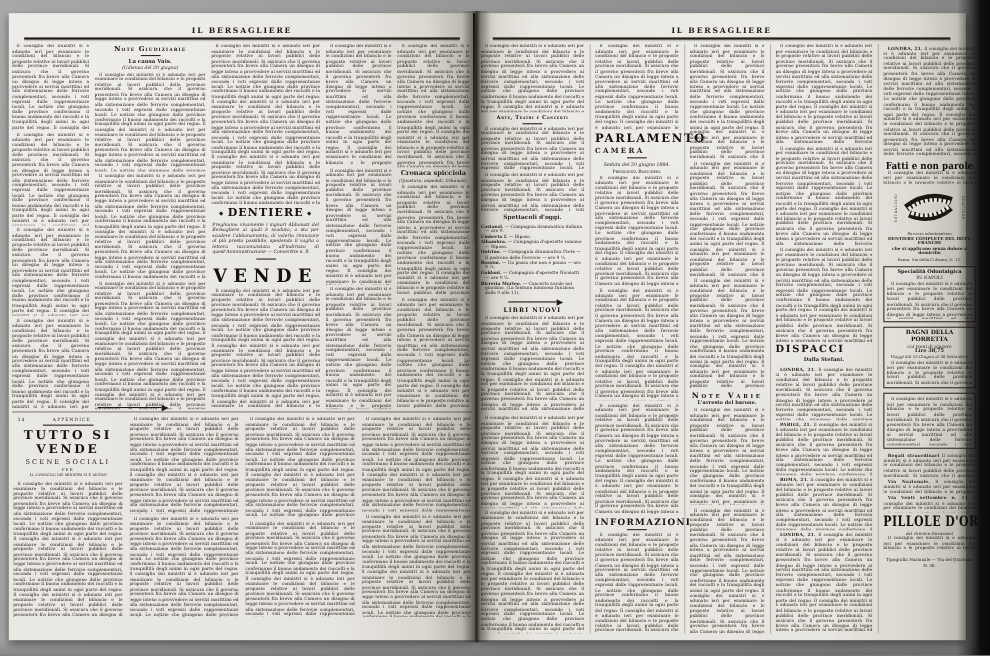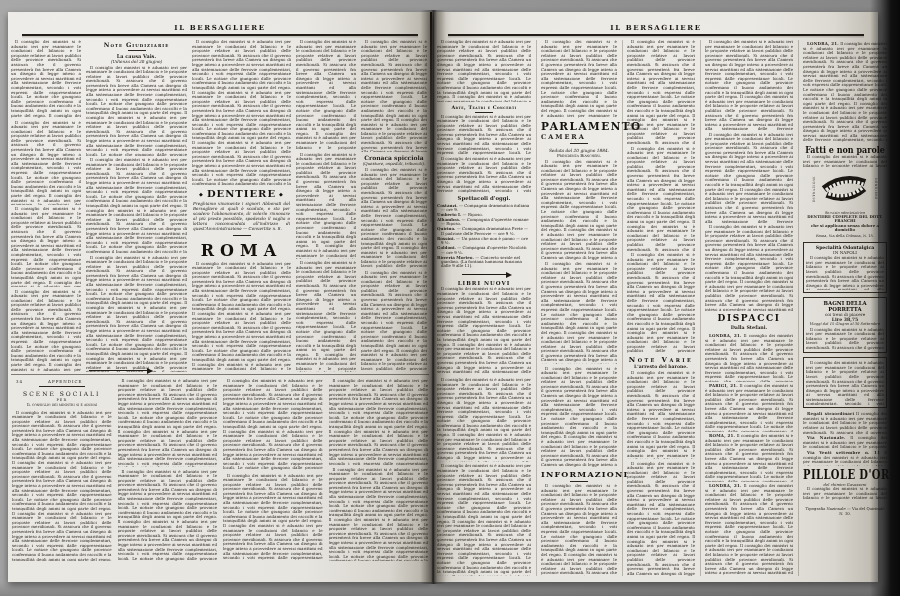--- a/index.html
+++ b/index.html
@@ -56,21 +56,21 @@
   .t-arte{font-size:4.8px;letter-spacing:.5px;margin-top:2px;}
   .t-spett{text-align:center;font-weight:bold;font-size:5.4px;margin:2px 0 1px;}
   .t-libri{font-size:5.5px;letter-spacing:1px;margin:1px 0;}
   .t-parl{text-align:center;font-weight:bold;font-size:10.5px;letter-spacing:1.5px;color:#15110c;margin-top:2px;}
   .t-camera{text-align:left;font-weight:bold;font-size:6.5px;letter-spacing:2px;margin-top:1px;}
   .t-sitting{text-align:center;font-style:italic;font-size:4.3px;margin-top:2px;}
   .t-presid{text-align:center;font-variant:small-caps;font-size:4.2px;margin-bottom:2px;}
   .t-info{text-align:center;font-weight:bold;font-size:8px;letter-spacing:1.2px;margin:2px 0 1px;color:#15110c;}
   .t-notevarie{font-size:7px;letter-spacing:2.4px;margin-top:2px;}
   .t-arresto{text-align:center;font-weight:bold;font-size:4.6px;margin-bottom:2px;}
-  .t-dispacci{text-align:center;font-weight:bold;font-size:9px;letter-spacing:1.6px;color:#15110c;margin-top:2px;}
+  .t-dispacci{font-weight:bold;font-size:9px;letter-spacing:1.6px;color:#15110c;margin-top:2px;}
   .t-stefani{text-align:center;font-weight:bold;font-size:4.8px;margin:1px 0 2px;}
   
   .listing{margin:1px 0;}
   .listing p{font-size:4px;line-height:4.4px;margin:.6px 0;padding-left:4px;text-indent:-4px;
     color:#2a241d;filter:blur(.18px);}
   .listing b{font-weight:bold;}
   
   .arrow{height:7px;display:flex;align-items:center;justify-content:center;margin:1px 0;}
   .arrow .shaft{width:44px;height:1px;background:#1f1a14;position:relative;}
   .arrow .shaft::after{content:"";position:absolute;right:-6px;top:-2.5px;
@@ -138,21 +138,21 @@
 
       <div class="col" style="flex:0 0 99px">
         <div class="g" style="height:146px">Il consiglio dei ministri si è adunato ieri per esaminare le condizioni del bilancio e le proposte relative ai lavori pubblici delle province meridionali. Si assicura che il governo presenterà fra breve alla Camera un disegno di legge inteso a provvedere ai servizi marittimi ed alla sistemazione delle ferrovie complementari, secondo i voti espressi dalle rappresentanze locali. Le notizie che giungono dalle province confermano il buono andamento dei raccolti e la tranquillità degli animi in ogni parte del regno. Il consiglio dei ministri si è adunato ieri per esaminare le condizioni del bilancio e le proposte relative ai lavori pubblici delle province meridionali. Si assicura che il governo presenterà fra breve alla Camera un disegno di legge inteso a provvedere ai servizi marittimi ed alla sistemazione delle ferrovie complementari, secondo i voti espressi dalle rappresentanze locali. Le notizie che giungono dalle province confermano il buono andamento dei raccolti e la tranquillità degli animi in ogni parte del regno. Il consiglio dei ministri si è adunato ieri per esaminare le condizioni del bilancio e le proposte relative ai lavori pubblici delle province meridionali. Si assicura che il governo presenterà fra breve alla Camera un disegno di legge inteso a provvedere ai servizi marittimi ed alla sistemazione delle ferrovie complementari, secondo i voti espressi dalle rappresentanze locali. Le notizie che giungono dalle province confermano il buono andamento dei raccolti e la tranquillità degli animi in ogni parte del regno. Il consiglio dei ministri si è adunato ieri per esaminare le condizioni del bilancio e le proposte relative ai lavori pubblici delle province meridionali. Si assicura che il governo presenterà fra breve alla Camera un disegno di legge inteso a provvedere ai servizi marittimi ed alla sistemazione delle ferrovie complementari, secondo i voti espressi dalle rappresentanze locali. Le notizie che giungono dalle province confermano il buono andamento dei raccolti e la tranquillità degli animi in ogni parte del regno. </div>
         <div class="t-econ">
           <span class="orn">◆</span>
           <span>DENTIERE</span>
           <span class="orn">◆</span>
         </div>
         <div class="notice">Preghiamo vivamente i signori Abbonati del Bersagliere ai quali è scaduto, o sta per scadere l'abbonamento, di volerlo rinnovare al più presto possibile, spedendo il vaglia o lettera raccomandata all'indirizzo di quest'Amministrazione — Convertite n. 8.</div>
         <div class="sub-rule"></div>
-        <div class="t-roma">ROMA</div>
+        <div class="t-roma">VENDE</div>
         <div class="g gx">Il consiglio dei ministri si è adunato ieri per esaminare le condizioni del bilancio e le proposte relative ai lavori pubblici delle province meridionali. Si assicura che il governo presenterà fra breve alla Camera un disegno di legge inteso a provvedere ai servizi marittimi ed alla sistemazione delle ferrovie complementari, secondo i voti espressi dalle rappresentanze locali. Le notizie che giungono dalle province confermano il buono andamento dei raccolti e la tranquillità degli animi in ogni parte del regno. Il consiglio dei ministri si è adunato ieri per esaminare le condizioni del bilancio e le proposte relative ai lavori pubblici delle province meridionali. Si assicura che il governo presenterà fra breve alla Camera un disegno di legge inteso a provvedere ai servizi marittimi ed alla sistemazione delle ferrovie complementari, secondo i voti espressi dalle rappresentanze locali. Le notizie che giungono dalle province confermano il buono andamento dei raccolti e la tranquillità degli animi in ogni parte del regno. Il consiglio dei ministri si è adunato ieri per esaminare le condizioni del bilancio e le proposte relative ai lavori pubblici delle province meridionali. Si assicura che il governo presenterà fra breve alla Camera un disegno di legge inteso a provvedere ai servizi marittimi ed alla sistemazione delle ferrovie complementari, secondo i voti espressi dalle rappresentanze locali. Le notizie che giungono dalle province confermano il buono andamento dei raccolti e la tranquillità degli animi in ogni parte del regno. </div>
       </div>
 
       <div class="col" style="flex:0 0 60px">
         <div class="g" style="height:110px">Il consiglio dei ministri si è adunato ieri per esaminare le condizioni del bilancio e le proposte relative ai lavori pubblici delle province meridionali. Si assicura che il governo presenterà fra breve alla Camera un disegno di legge inteso a provvedere ai servizi marittimi ed alla sistemazione delle ferrovie complementari, secondo i voti espressi dalle rappresentanze locali. Le notizie che giungono dalle province confermano il buono andamento dei raccolti e la tranquillità degli animi in ogni parte del regno. Il consiglio dei ministri si è adunato ieri per esaminare le condizioni del bilancio e le proposte relative ai lavori pubblici delle province meridionali. Si assicura che il governo presenterà fra breve alla Camera un disegno di legge inteso a provvedere ai servizi marittimi ed alla sistemazione delle ferrovie complementari, secondo i voti espressi dalle rappresentanze locali. Le notizie che giungono dalle province confermano il buono andamento dei raccolti e la tranquillità degli animi in ogni parte del regno. Il consiglio dei ministri si è adunato ieri per esaminare le condizioni del bilancio e le proposte relative ai lavori pubblici delle province meridionali. Si assicura che il governo presenterà fra breve alla Camera un disegno di legge inteso a provvedere ai servizi marittimi ed alla sistemazione delle ferrovie complementari, secondo i voti espressi dalle rappresentanze locali. Le notizie che giungono dalle province confermano il buono andamento dei raccolti e la tranquillità degli animi in ogni parte del regno. Il consiglio dei ministri si è adunato ieri per esaminare le condizioni del bilancio e le proposte relative ai lavori pubblici delle province meridionali. Si assicura che il governo presenterà fra breve alla Camera un disegno di legge inteso a provvedere ai servizi marittimi ed alla sistemazione delle ferrovie complementari, secondo i voti espressi dalle rappresentanze locali. Le notizie che giungono dalle province confermano il buono andamento dei raccolti e la tranquillità degli animi in ogni parte del regno. </div>
         <div class="g" style="height:106px">Il consiglio dei ministri si è adunato ieri per esaminare le condizioni del bilancio e le proposte relative ai lavori pubblici delle province meridionali. Si assicura che il governo presenterà fra breve alla Camera un disegno di legge inteso a provvedere ai servizi marittimi ed alla sistemazione delle ferrovie complementari, secondo i voti espressi dalle rappresentanze locali. Le notizie che giungono dalle province confermano il buono andamento dei raccolti e la tranquillità degli animi in ogni parte del regno. Il consiglio dei ministri si è adunato ieri per esaminare le condizioni del bilancio e le proposte relative ai lavori pubblici delle province meridionali. Si assicura che il governo presenterà fra breve alla Camera un disegno di legge inteso a provvedere ai servizi marittimi ed alla sistemazione delle ferrovie complementari, secondo i voti espressi dalle rappresentanze locali. Le notizie che giungono dalle province confermano il buono andamento dei raccolti e la tranquillità degli animi in ogni parte del regno. Il consiglio dei ministri si è adunato ieri per esaminare le condizioni del bilancio e le proposte relative ai lavori pubblici delle province meridionali. Si assicura che il governo presenterà fra breve alla Camera un disegno di legge inteso a provvedere ai servizi marittimi ed alla sistemazione delle ferrovie complementari, secondo i voti espressi dalle rappresentanze locali. Le notizie che giungono dalle province confermano il buono andamento dei raccolti e la tranquillità degli animi in ogni parte del regno. Il consiglio dei ministri si è adunato ieri per esaminare le condizioni del bilancio e le proposte relative ai lavori pubblici delle province meridionali. Si assicura che il governo presenterà fra breve alla Camera un disegno di legge inteso a provvedere ai servizi marittimi ed alla sistemazione delle ferrovie complementari, secondo i voti espressi dalle rappresentanze locali. Le notizie che giungono dalle province confermano il buono andamento dei raccolti e la tranquillità degli animi in ogni parte del regno. </div>
         <div class="g gx">Il consiglio dei ministri si è adunato ieri per esaminare le condizioni del bilancio e le proposte relative ai lavori pubblici delle province meridionali. Si assicura che il governo presenterà fra breve alla Camera un disegno di legge inteso a provvedere ai servizi marittimi ed alla sistemazione delle ferrovie complementari, secondo i voti espressi dalle rappresentanze locali. Le notizie che giungono dalle province confermano il buono andamento dei raccolti e la tranquillità degli animi in ogni parte del regno. Il consiglio dei ministri si è adunato ieri per esaminare le condizioni del bilancio e le proposte relative ai lavori pubblici delle province meridionali. Si assicura che il governo presenterà fra breve alla Camera un disegno di legge inteso a provvedere ai servizi marittimi ed alla sistemazione delle ferrovie complementari, secondo i voti espressi dalle rappresentanze locali. Le notizie che giungono dalle province confermano il buono andamento dei raccolti e la tranquillità degli animi in ogni parte del regno. Il consiglio dei ministri si è adunato ieri per esaminare le condizioni del bilancio e le proposte relative ai lavori pubblici delle province meridionali. Si assicura che il governo presenterà fra breve alla Camera un disegno di legge inteso a provvedere ai servizi marittimi ed alla sistemazione delle ferrovie complementari, secondo i voti espressi dalle rappresentanze locali. Le notizie che giungono dalle province confermano il buono andamento dei raccolti e la tranquillità degli animi in ogni parte del regno. Il consiglio dei ministri si è adunato ieri per esaminare le condizioni del bilancio e le proposte relative ai lavori pubblici delle province meridionali. Si assicura che il governo presenterà fra breve alla Camera un disegno di legge inteso a provvedere ai servizi marittimi ed alla sistemazione delle ferrovie complementari, secondo i voti espressi dalle rappresentanze locali. Le notizie che giungono dalle province confermano il buono andamento dei raccolti e la tranquillità degli animi in ogni parte del regno. </div>
       </div>
 
       <div class="col" style="flex:0 0 66px">
@@ -172,20 +172,21 @@
     </div>
 
     <div class="feuil" style="height:182px">
       <div class="fcol">
         <div class="fe-meta">
           <span>34</span>
           <span>APPENDICE</span>
           <span></span>
         </div>
         <div class="fe-rule"></div>
+        <div class="fe-title">TUTTO SI VENDE</div>
         <div class="fe-sub">SCENE SOCIALI</div>
         <div class="fe-per">PER</div>
         <div class="glin fe-author">Il consiglio dei ministri si è adunato ieri per esaminare le condizioni del bilancio e le proposte relative ai lavori pubblici delle province meridionali. Si assicura che il governo presenterà fra breve alla Camera un disegno di legge inteso a provvedere ai servizi marittimi ed alla sistemazione delle ferrovie complementari, secondo i voti espressi dalle rappresentanze locali. Le notizie che giungono dalle province confermano il buono andamento dei raccolti e la tranquillità degli animi in ogni parte del regno. </div>
         <div class="g gx">Il consiglio dei ministri si è adunato ieri per esaminare le condizioni del bilancio e le proposte relative ai lavori pubblici delle province meridionali. Si assicura che il governo presenterà fra breve alla Camera un disegno di legge inteso a provvedere ai servizi marittimi ed alla sistemazione delle ferrovie complementari, secondo i voti espressi dalle rappresentanze locali. Le notizie che giungono dalle province confermano il buono andamento dei raccolti e la tranquillità degli animi in ogni parte del regno. Il consiglio dei ministri si è adunato ieri per esaminare le condizioni del bilancio e le proposte relative ai lavori pubblici delle province meridionali. Si assicura che il governo presenterà fra breve alla Camera un disegno di legge inteso a provvedere ai servizi marittimi ed alla sistemazione delle ferrovie complementari, secondo i voti espressi dalle rappresentanze locali. Le notizie che giungono dalle province confermano il buono andamento dei raccolti e la tranquillità degli animi in ogni parte del regno. Il consiglio dei ministri si è adunato ieri per esaminare le condizioni del bilancio e le proposte relative ai lavori pubblici delle province meridionali. Si assicura che il governo presenterà fra breve alla Camera un disegno di legge inteso a provvedere ai servizi marittimi ed alla sistemazione delle ferrovie complementari, secondo i voti espressi dalle rappresentanze locali. Le notizie che giungono dalle province confermano il buono andamento dei raccolti e la tranquillità degli animi in ogni parte del regno. Il consiglio dei ministri si è adunato ieri per esaminare le condizioni del bilancio e le proposte relative ai lavori pubblici delle province meridionali. Si assicura che il governo presenterà fra breve alla Camera un disegno di legge inteso a provvedere ai servizi marittimi ed alla sistemazione delle ferrovie complementari, secondo i voti espressi dalle rappresentanze locali. Le notizie che giungono dalle province confermano il buono andamento dei raccolti e la tranquillità degli animi in ogni parte del regno. </div>
       </div>
       <div class="fcol">
         <div class="g" style="height:88px">Il consiglio dei ministri si è adunato ieri per esaminare le condizioni del bilancio e le proposte relative ai lavori pubblici delle province meridionali. Si assicura che il governo presenterà fra breve alla Camera un disegno di legge inteso a provvedere ai servizi marittimi ed alla sistemazione delle ferrovie complementari, secondo i voti espressi dalle rappresentanze locali. Le notizie che giungono dalle province confermano il buono andamento dei raccolti e la tranquillità degli animi in ogni parte del regno. Il consiglio dei ministri si è adunato ieri per esaminare le condizioni del bilancio e le proposte relative ai lavori pubblici delle province meridionali. Si assicura che il governo presenterà fra breve alla Camera un disegno di legge inteso a provvedere ai servizi marittimi ed alla sistemazione delle ferrovie complementari, secondo i voti espressi dalle rappresentanze locali. Le notizie che giungono dalle province confermano il buono andamento dei raccolti e la tranquillità degli animi in ogni parte del regno. Il consiglio dei ministri si è adunato ieri per esaminare le condizioni del bilancio e le proposte relative ai lavori pubblici delle province meridionali. Si assicura che il governo presenterà fra breve alla Camera un disegno di legge inteso a provvedere ai servizi marittimi ed alla sistemazione delle ferrovie complementari, secondo i voti espressi dalle rappresentanze locali. Le notizie che giungono dalle province confermano il buono andamento dei raccolti e la tranquillità degli animi in ogni parte del regno. </div>
         <div class="g gx">Il consiglio dei ministri si è adunato ieri per esaminare le condizioni del bilancio e le proposte relative ai lavori pubblici delle province meridionali. Si assicura che il governo presenterà fra breve alla Camera un disegno di legge inteso a provvedere ai servizi marittimi ed alla sistemazione delle ferrovie complementari, secondo i voti espressi dalle rappresentanze locali. Le notizie che giungono dalle province confermano il buono andamento dei raccolti e la tranquillità degli animi in ogni parte del regno. Il consiglio dei ministri si è adunato ieri per esaminare le condizioni del bilancio e le proposte relative ai lavori pubblici delle province meridionali. Si assicura che il governo presenterà fra breve alla Camera un disegno di legge inteso a provvedere ai servizi marittimi ed alla sistemazione delle ferrovie complementari, secondo i voti espressi dalle rappresentanze locali. Le notizie che giungono dalle province confermano il buono andamento dei raccolti e la tranquillità degli animi in ogni parte del regno. Il consiglio dei ministri si è adunato ieri per esaminare le condizioni del bilancio e le proposte relative ai lavori pubblici delle province meridionali. Si assicura che il governo presenterà fra breve alla Camera un disegno di legge inteso a provvedere ai servizi marittimi ed alla sistemazione delle ferrovie complementari, secondo i voti espressi dalle rappresentanze locali. Le notizie che giungono dalle province confermano il buono andamento dei raccolti e la tranquillità degli animi in ogni parte del regno. </div>
       </div>
       <div class="fcol">

